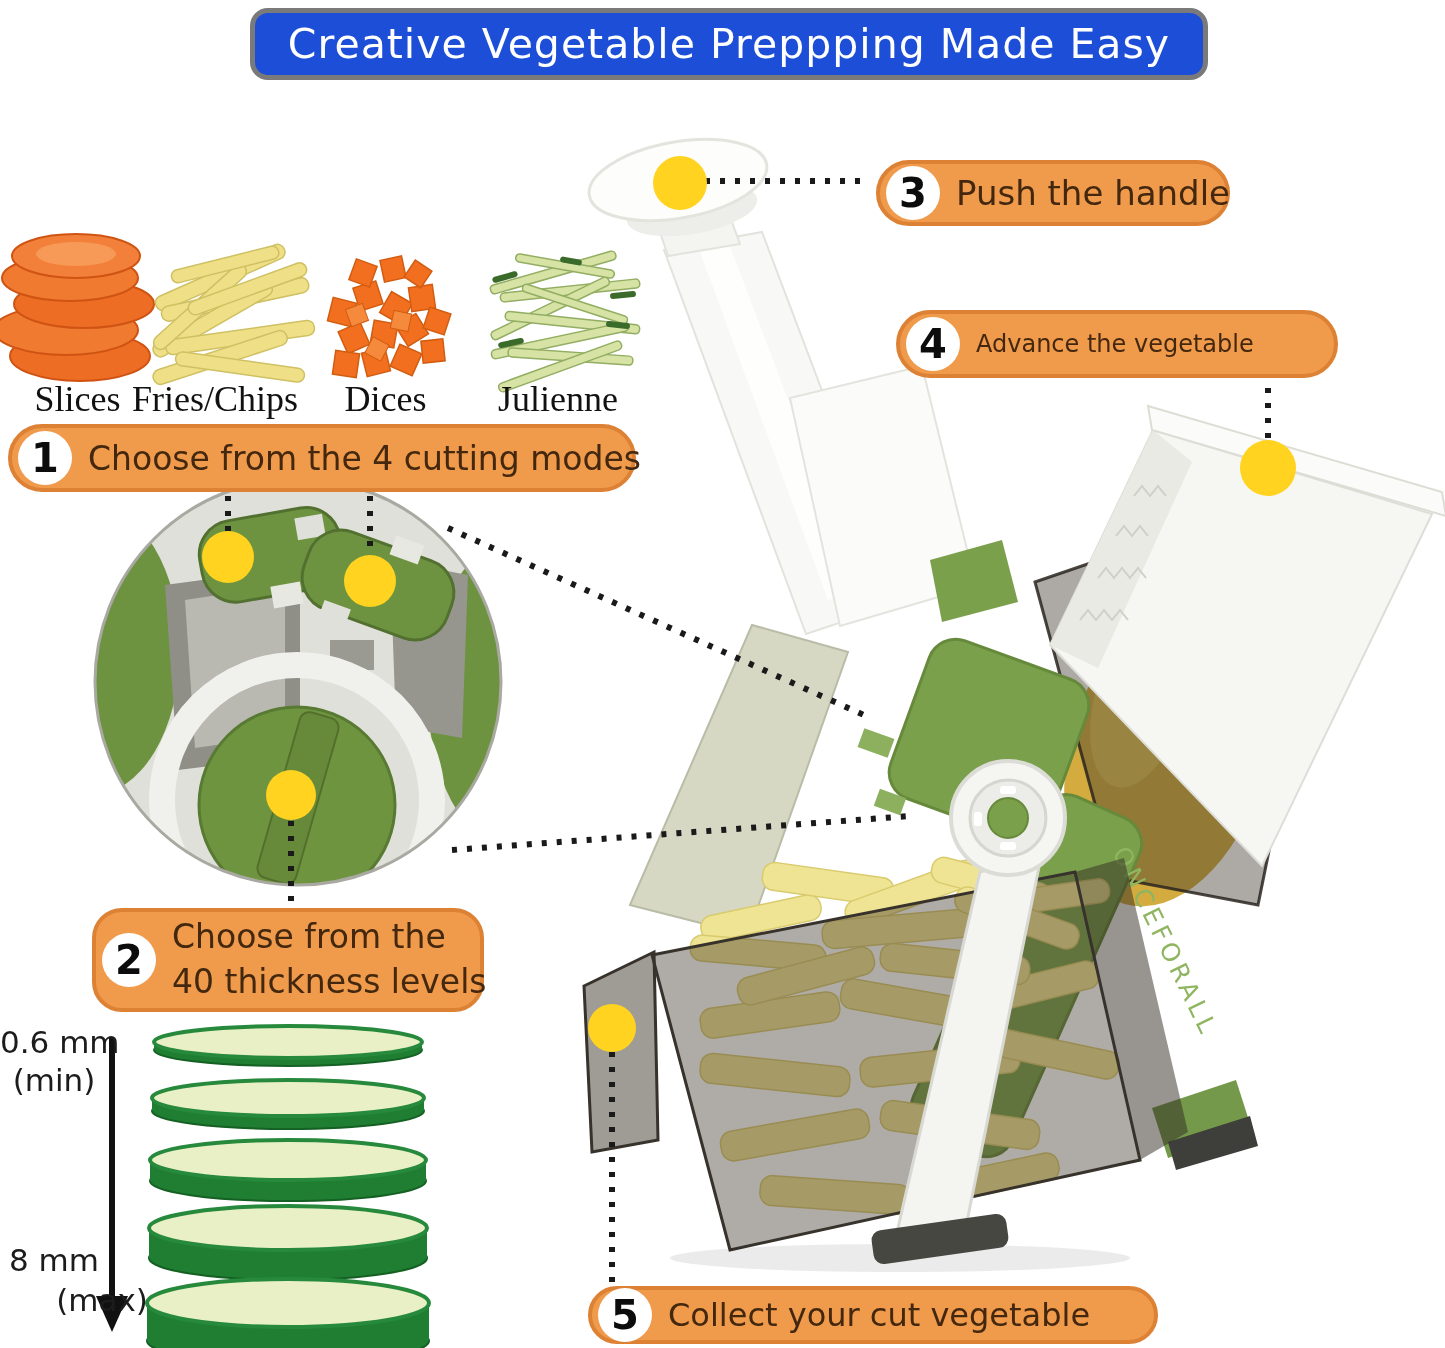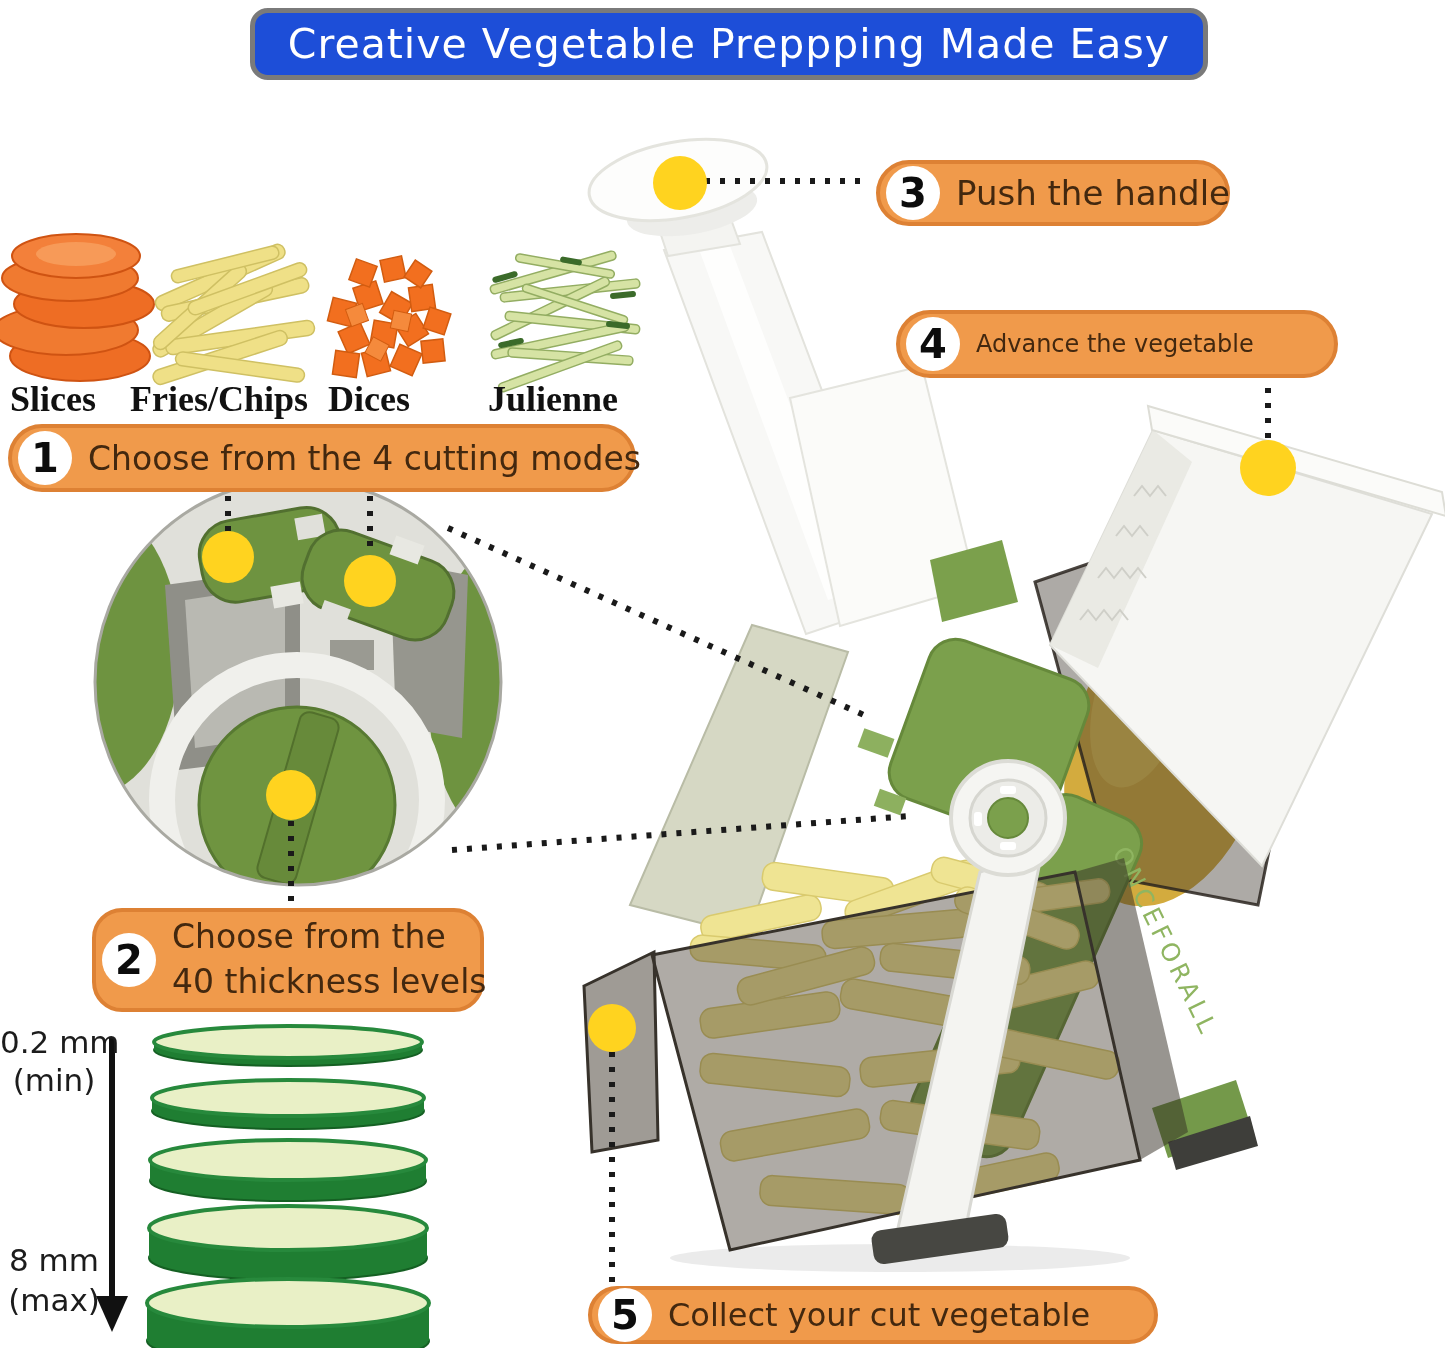--- a/index.html
+++ b/index.html
@@ -4,38 +4,38 @@
 <style>
   html,body{margin:0;padding:0;background:#ffffff;}
   .canvas{position:relative;width:1445px;height:1348px;background:#ffffff;overflow:hidden;
           font-family:"DejaVu Sans", sans-serif;}
   svg{position:absolute;left:0;top:0;}
   .banner{position:absolute;left:250px;top:8px;width:948px;height:62px;
           background:#1d4ed8;border:5px solid #7a7a7a;border-radius:18px;
           color:#ffffff;font-size:41px;letter-spacing:1px;display:flex;
           align-items:center;justify-content:center;white-space:nowrap;}
   .cutlabel{position:absolute;top:378px;height:40px;font-family:"Liberation Serif",serif;
-          font-weight:bold;font-size:36px;color:#111;text-align:left;white-space:nowrap;}
+          font-weight:normal;font-size:36px;color:#111;text-align:center;white-space:nowrap;}
   .badge{position:absolute;background:#f09a4b;border:4px solid #dd8134;display:flex;
          align-items:center;color:#43280f;white-space:nowrap;box-sizing:border-box;}
   .badge .num{background:#ffffff;border-radius:50%;width:54px;height:54px;min-width:54px;
          display:flex;align-items:center;justify-content:center;color:#0c0c0c;
          font-weight:bold;font-size:40px;margin-left:6px;}
   .badge .lbl{margin-left:16px;margin-right:34px;font-size:33px;}
   .b1{left:8px;top:424px;width:628px;height:68px;border-radius:36px;}
   .b2{left:92px;top:908px;width:392px;height:104px;border-radius:30px;}
   .b2 .lines{display:flex;flex-direction:column;margin-left:16px;font-size:33px;line-height:1.35;}
   .b3{left:876px;top:160px;width:354px;height:66px;border-radius:34px;}
   .b3 .lbl{font-size:34px;}
   .b4{left:896px;top:310px;width:442px;height:68px;border-radius:35px;}
   .b4 .lbl{font-size:24px;}
   .b5{left:588px;top:1286px;width:570px;height:58px;border-radius:30px;}
   .b5 .lbl{font-size:32px;}
   .mm{position:absolute;left:0px;width:108px;text-align:center;font-size:31px;color:#1c1c1c;white-space:nowrap;}
-  .mm1{top:1024px;} .mm2{top:1062px;} .mm3{top:1242px;} .mm4{top:1282px;}
+  .mm1{top:1024px;} .mm2{top:1062px;} .mm3{top:1242px;} .mm4{top:1282px;padding-left:48px;}
 </style>
 </head>
 <body>
 
 <div class="canvas">
 
 <svg width="1445" height="1348" viewBox="0 0 1445 1348">
 
   <g>
     <ellipse cx="80" cy="356" rx="70" ry="25" fill="#ee6d24" stroke="#cf5312" stroke-width="2"></ellipse>
@@ -304,18 +304,18 @@
   <div class="badge b4">
     <span class="num">4</span>
     <span class="lbl">Advance the vegetable</span>
   </div>
 
   <div class="badge b5">
     <span class="num">5</span>
     <span class="lbl">Collect your cut vegetable</span>
   </div>
 
-  <div class="mm mm1">0.2 mm</div>
+  <div class="mm mm1">0.6 mm</div>
   <div class="mm mm2">(min)</div>
   <div class="mm mm3">8 mm</div>
   <div class="mm mm4">(max)</div>
 
 </div>
 
 </body></html>

